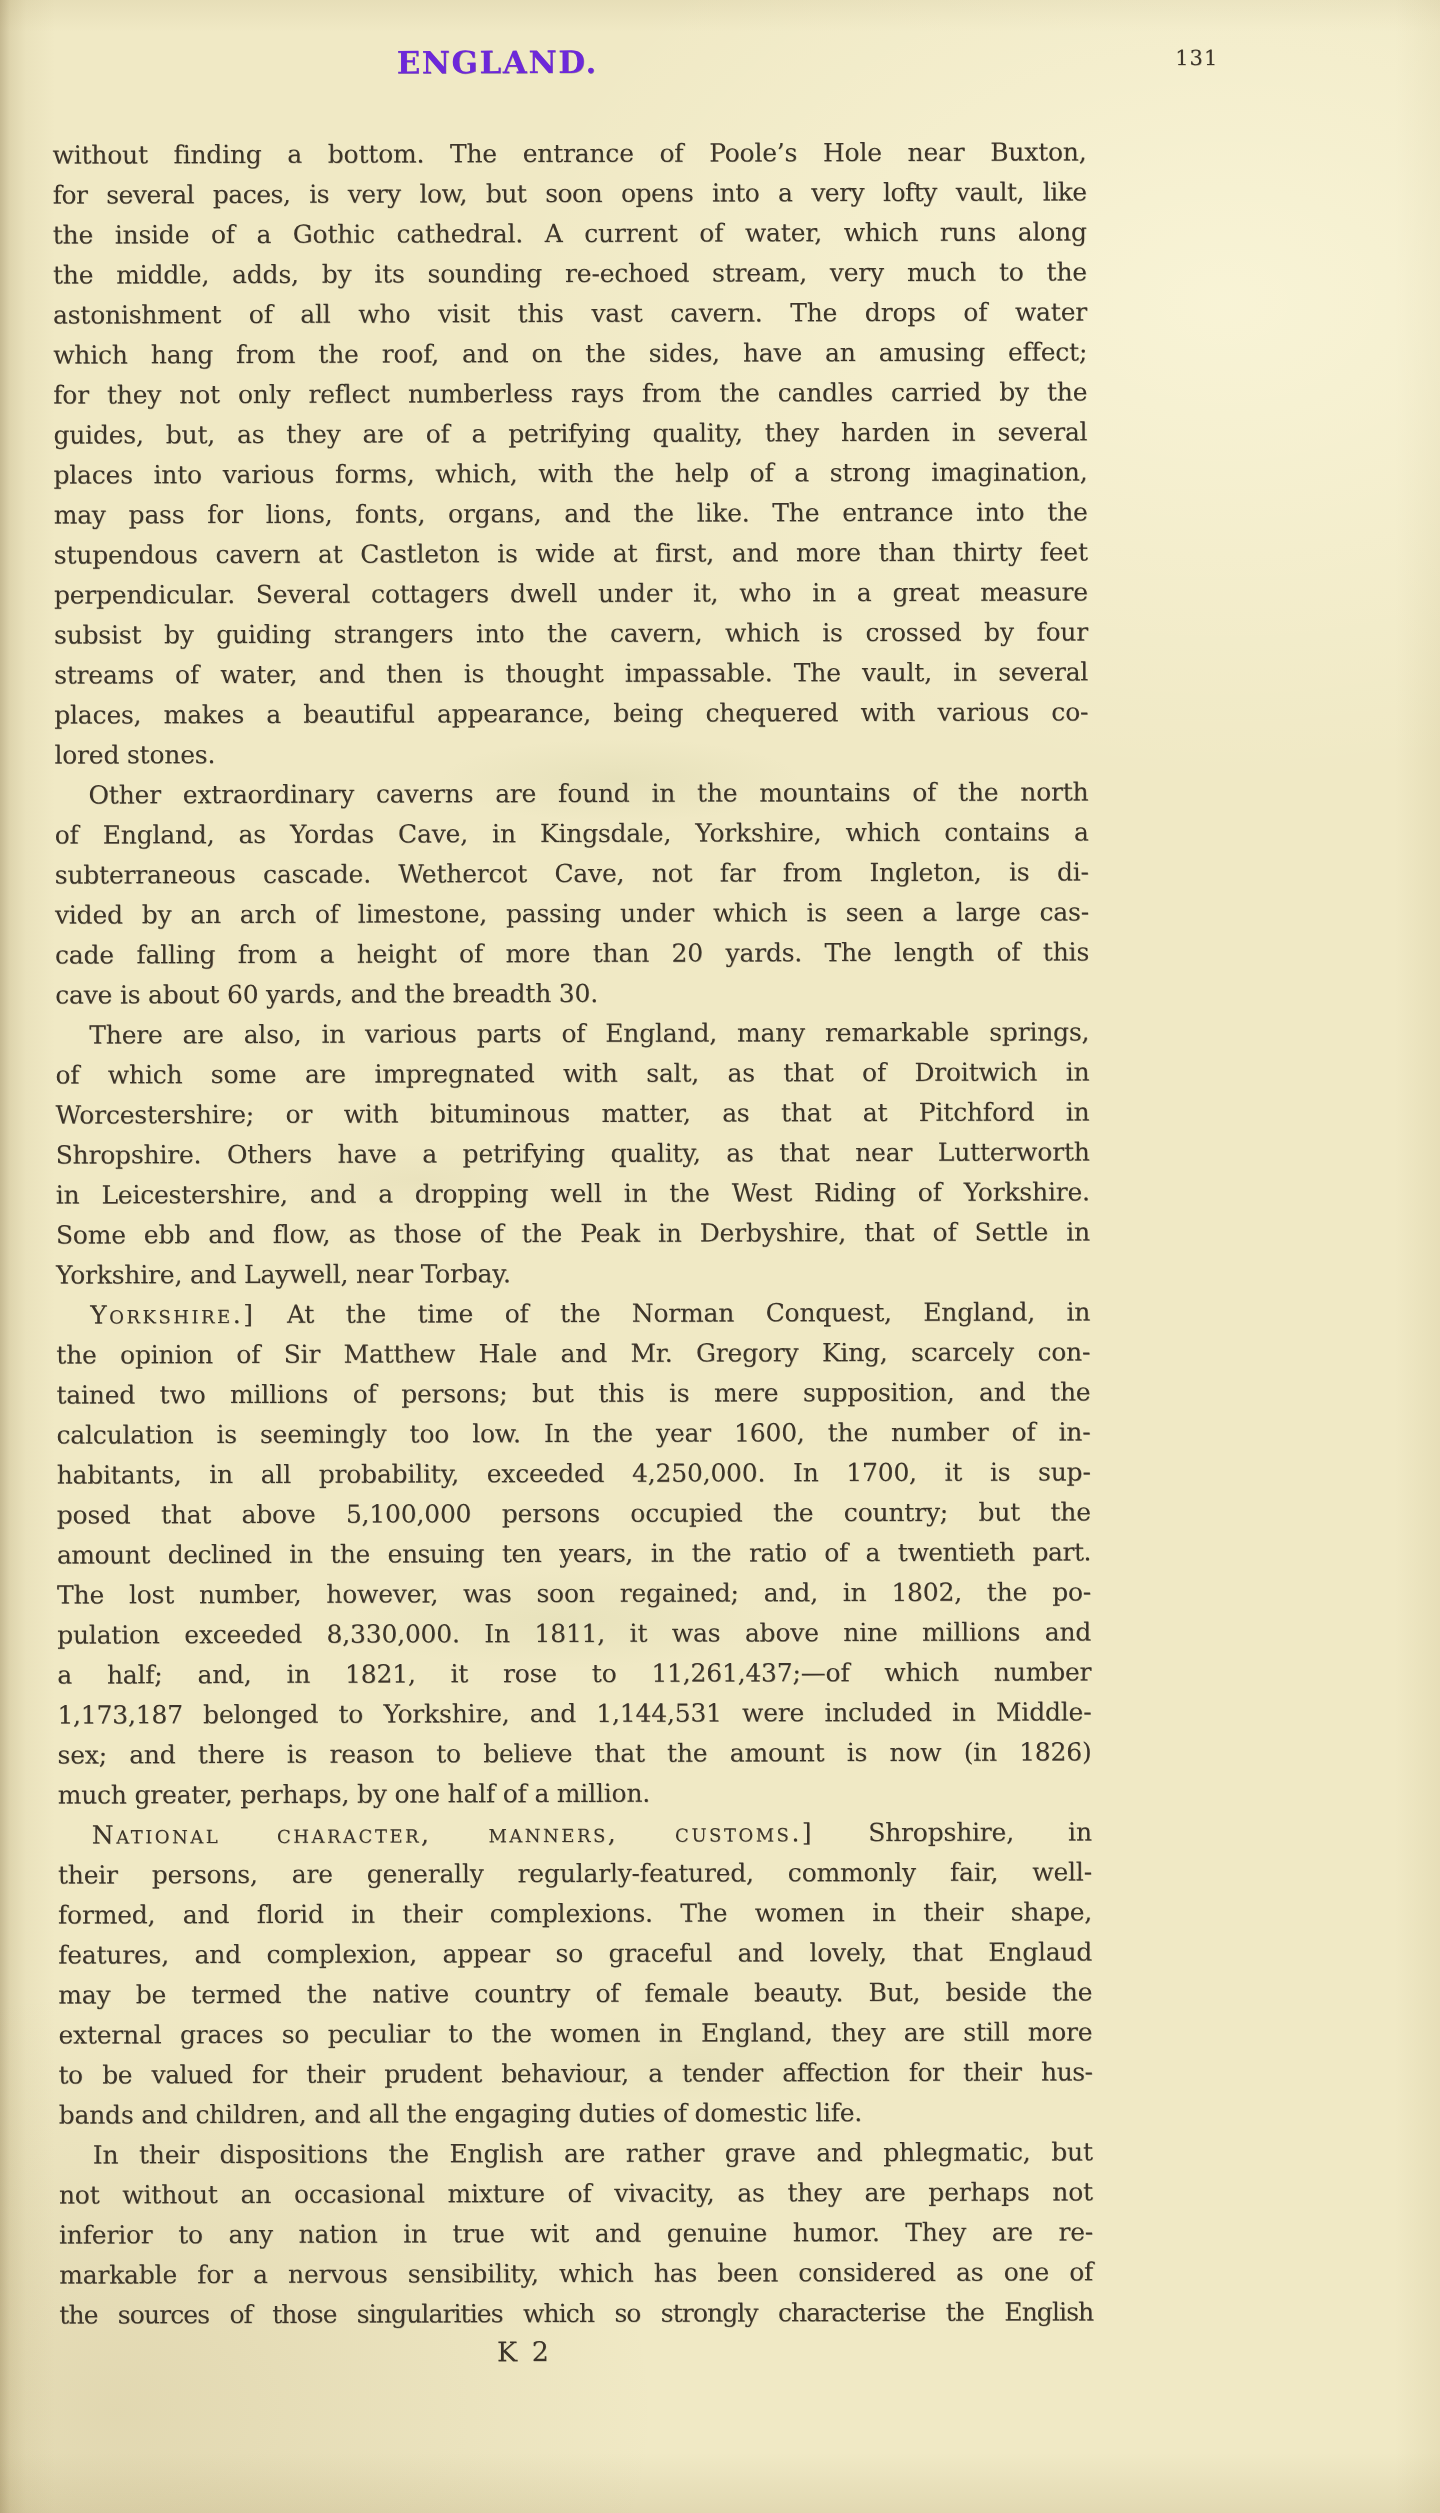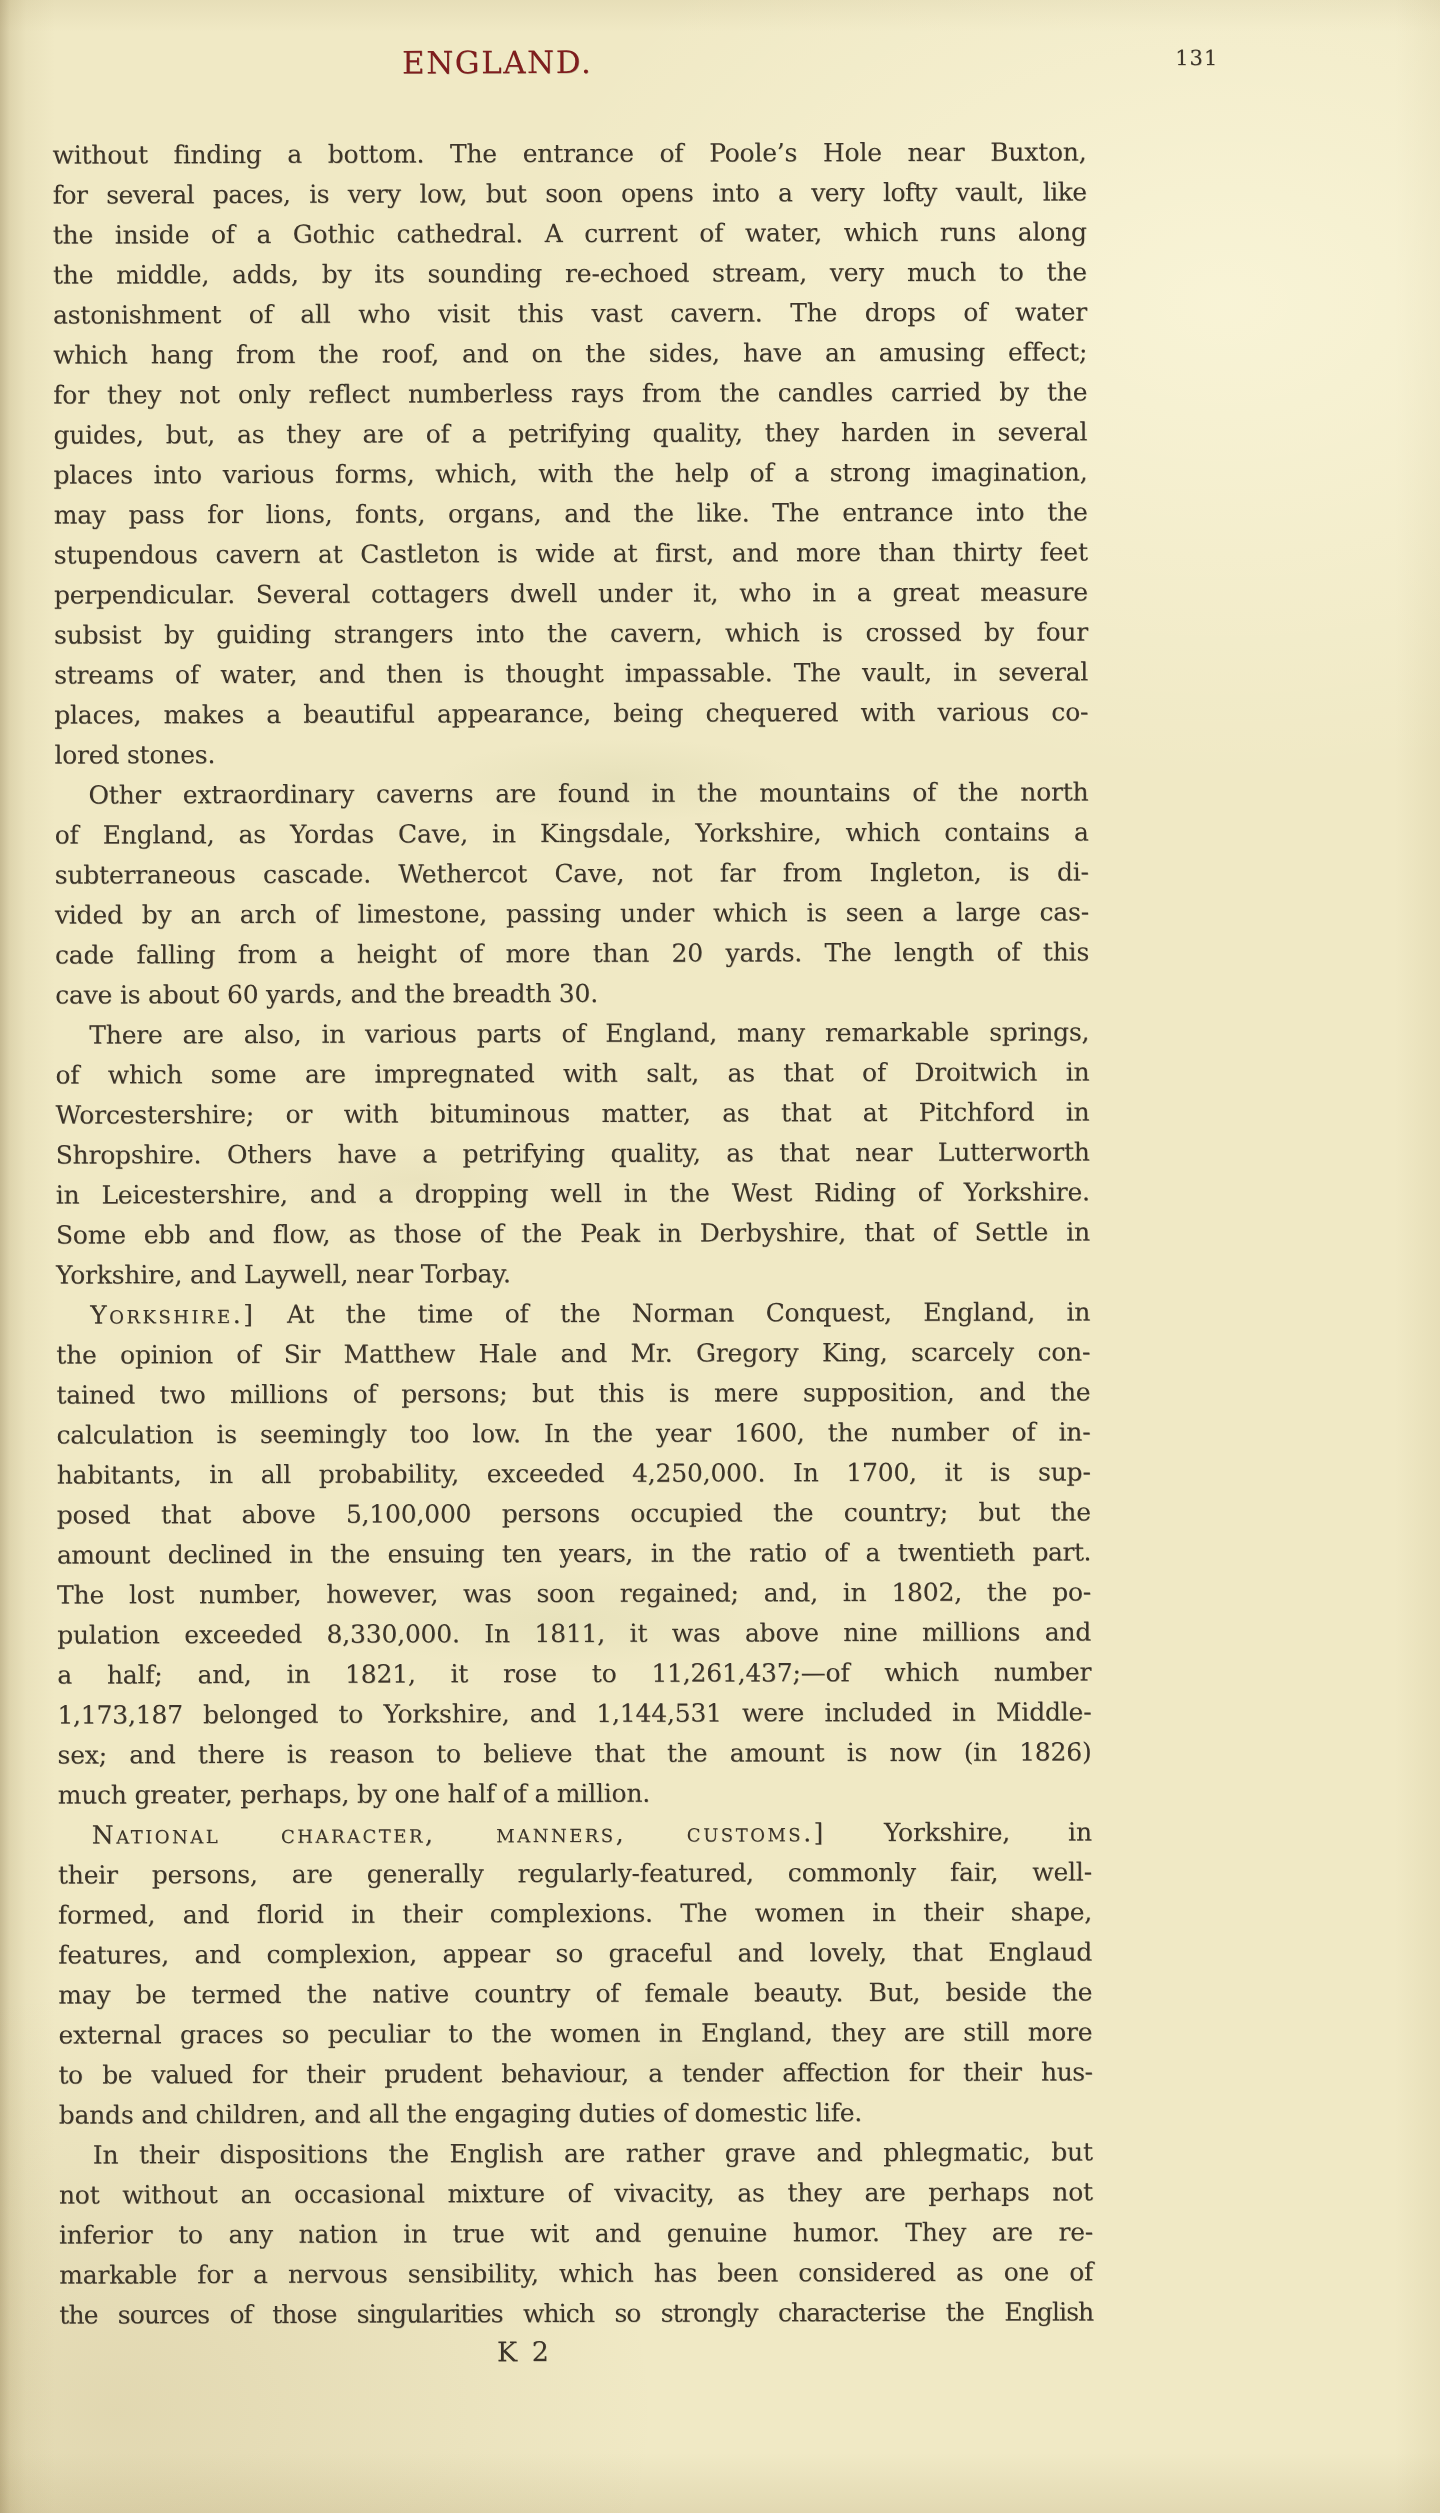--- a/index.html
+++ b/index.html
@@ -28,22 +28,22 @@
   }
   .sheet {
     position: absolute; inset: 0;
     transform: rotate(-0.18deg);
     transform-origin: 560px 0;
     text-shadow: 0.4px 0.5px 0.5px rgba(61,53,40,0.35);
   }
   .title {
     position: absolute; top: 44px; left: 497px;
     transform: translateX(-50%);
-    font-size: 31px; font-weight: normal; letter-spacing: 1.5px;
-    color: #7f1d1d; white-space: nowrap;
+    font-size: 31px; font-weight: bold; letter-spacing: 1.5px;
+    color: #6d28d9; white-space: nowrap;
   }
   .pageno {
     position: absolute; top: 48px; left: 1175px;
     font-size: 21px; letter-spacing: 1px;
   }
   .textblock {
     position: absolute; left: 52px; top: 134px; width: 1034px;
     font-size: 25px; line-height: 40px; letter-spacing: -0.2px;
   }
   .para { margin: 0; }
@@ -127,21 +127,21 @@
       <div class="ln">pulation exceeded 8,330,000. In 1811, it was above nine millions and</div>
       <div class="ln">a half; and, in 1821, it rose to 11,261,437;—of which number</div>
       <div class="ln">1,173,187 belonged to Yorkshire, and 1,144,531 were included in Middle-</div>
       <div class="ln">sex; and there is reason to believe that the amount is now (in 1826)</div>
       <div class="ln last">much greater, perhaps, by one half of a million.</div>
     </div>
 
     <div class="para">
       <div class="ln indent">
         <span class="sc">National character, manners, customs.]</span>
-        <span>Yorkshire, in</span>
+        <span>Shropshire, in</span>
       </div>
       <div class="ln">their persons, are generally regularly-featured, commonly fair, well-</div>
       <div class="ln">formed, and florid in their complexions. The women in their shape,</div>
       <div class="ln">features, and complexion, appear so graceful and lovely, that Englaud</div>
       <div class="ln">may be termed the native country of female beauty. But, beside the</div>
       <div class="ln">external graces so peculiar to the women in England, they are still more</div>
       <div class="ln tight">to be valued for their prudent behaviour, a tender affection for their hus-</div>
       <div class="ln last">bands and children, and all the engaging duties of domestic life.</div>
     </div>
 

